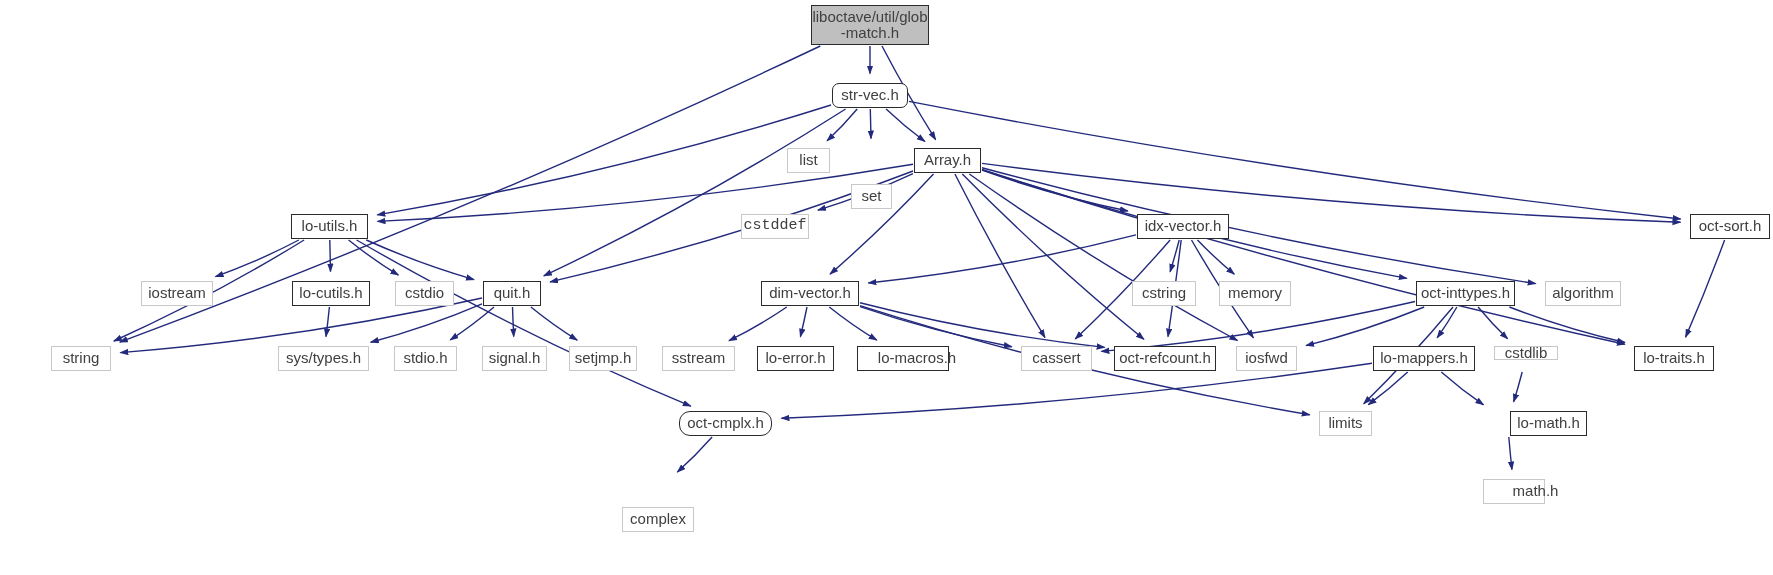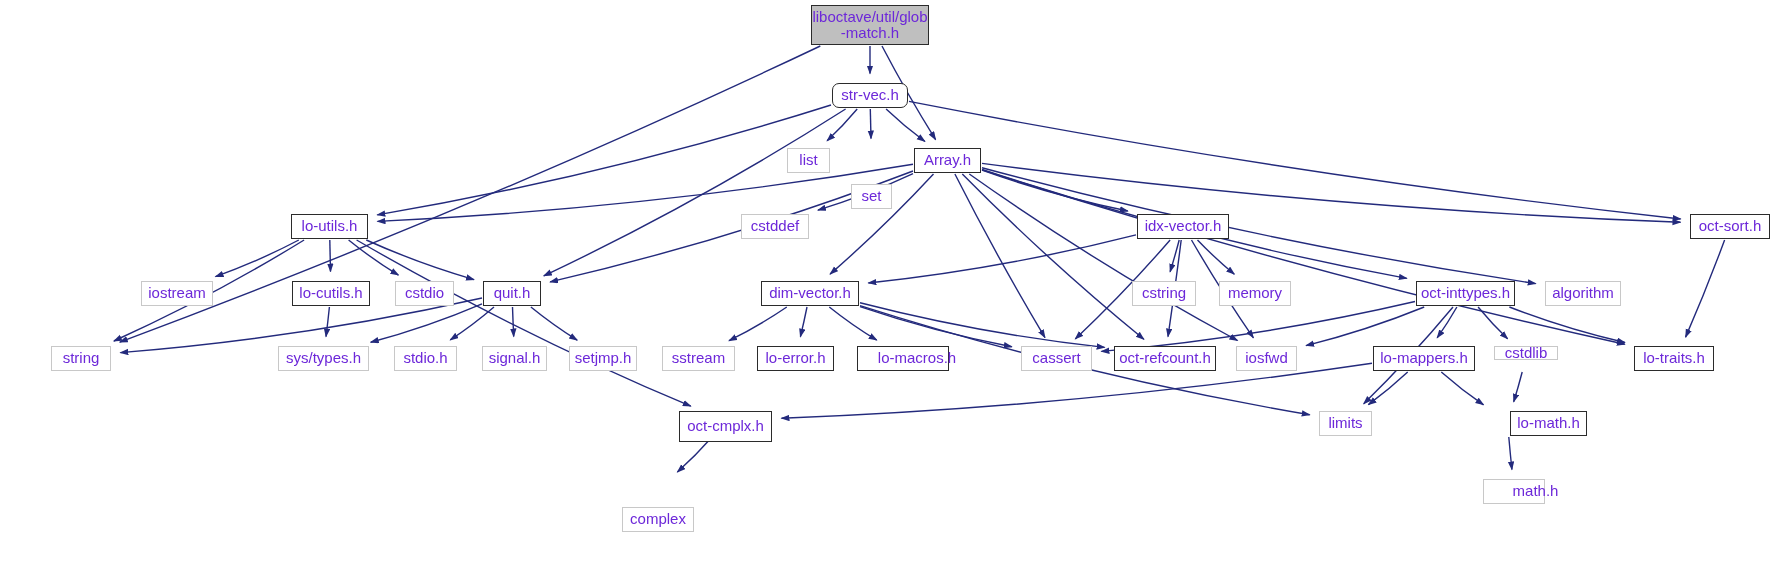--- a/index.html
+++ b/index.html
@@ -1,21 +1,21 @@
 <!DOCTYPE html>
 <html><head>
 <meta charset="utf-8">
 <style>
   html,body{margin:0;padding:0;background:#ffffff;}
   #canvas{position:relative;width:1773px;height:575px;background:#ffffff;
           font-family:"Liberation Sans","DejaVu Sans",sans-serif;}
   svg#edges{position:absolute;left:0;top:0;width:1773px;height:575px;}
   .node{position:absolute;box-sizing:border-box;display:flex;align-items:center;
         justify-content:center;text-align:center;line-height:1.08;
-        font-size:15px;color:#6d28d9;background:#ffffff;border:1px solid #c8c8c8;
+        font-size:15px;color:#404040;background:#ffffff;border:1px solid #c8c8c8;
         white-space:pre;}
   .node.hdr{border:1.6px solid #2b2b2b;}
   .node.root{background:#bfbfbf;border:1.6px solid #2b2b2b;}
 </style>
 </head>
 <body>
 
 <div id="canvas">
   <svg id="edges" viewBox="0 0 1773 575">
     <defs>
@@ -85,21 +85,21 @@
       </g>
   </svg>
   <div id="node-layer">
       <div class="node root" style="left: 811px; top: 5px; width: 118px; height: 40px;">liboctave/util/glob
 -match.h</div>
       <div class="node hdr" style="left: 832px; top: 83px; width: 76px; height: 25px; border-radius: 7px;">str-vec.h</div>
       <div class="node" style="left: 787px; top: 148px; width: 43px; height: 25px;">list</div>
       <div class="node" style="left: 851px; top: 148px; width: 41px; height: 25px; margin-top: 36px;">set</div>
       <div class="node hdr" style="left: 914px; top: 148px; width: 67px; height: 25px;">Array.h</div>
       <div class="node hdr" style="left: 291px; top: 214px; width: 77px; height: 25px;">lo-utils.h</div>
-      <div class="node" style="left: 741px; top: 214px; width: 68px; height: 25px;">cstddef</div>
+      <div class="node" style="left: 741px; top: 214px; width: 68px; height: 25px; font-family: Liberation Mono, monospace;">cstddef</div>
       <div class="node hdr" style="left: 1137px; top: 214px; width: 92px; height: 25px;">idx-vector.h</div>
       <div class="node hdr" style="left: 1690px; top: 214px; width: 80px; height: 25px;">oct-sort.h</div>
       <div class="node" style="left: 141px; top: 281px; width: 72px; height: 25px;">iostream</div>
       <div class="node hdr" style="left: 292px; top: 281px; width: 78px; height: 25px;">lo-cutils.h</div>
       <div class="node" style="left: 395px; top: 281px; width: 59px; height: 25px;">cstdio</div>
       <div class="node hdr" style="left: 483px; top: 281px; width: 58px; height: 25px;">quit.h</div>
       <div class="node hdr" style="left: 761px; top: 281px; width: 98px; height: 25px;">dim-vector.h</div>
       <div class="node" style="left: 1132px; top: 281px; width: 64px; height: 25px;">cstring</div>
       <div class="node" style="left: 1219px; top: 281px; width: 72px; height: 25px;">memory</div>
       <div class="node hdr" style="left: 1416px; top: 281px; width: 99px; height: 25px;">oct-inttypes.h</div>
@@ -111,19 +111,19 @@
       <div class="node" style="left: 569px; top: 346px; width: 68px; height: 25px;">setjmp.h</div>
       <div class="node" style="left: 662px; top: 346px; width: 73px; height: 25px;">sstream</div>
       <div class="node hdr" style="left: 757px; top: 346px; width: 77px; height: 25px;">lo-error.h</div>
       <div class="node hdr" style="left: 857px; top: 346px; width: 92px; height: 25px; padding-left: 28px;">lo-macros.h</div>
       <div class="node" style="left: 1021px; top: 346px; width: 71px; height: 25px;">cassert</div>
       <div class="node hdr" style="left: 1114px; top: 346px; width: 102px; height: 25px;">oct-refcount.h</div>
       <div class="node" style="left: 1236px; top: 346px; width: 61px; height: 25px;">iosfwd</div>
       <div class="node hdr" style="left: 1373px; top: 346px; width: 102px; height: 25px;">lo-mappers.h</div>
       <div class="node" style="left: 1494px; top: 346px; width: 64px; height: 14px;">cstdlib</div>
       <div class="node hdr" style="left: 1634px; top: 346px; width: 80px; height: 25px;">lo-traits.h</div>
-      <div class="node hdr" style="left: 679px; top: 411px; width: 93px; height: 31px;">oct-cmplx.h</div>
+      <div class="node hdr" style="left: 679px; top: 411px; width: 93px; height: 25px; border-radius: 11px;">oct-cmplx.h</div>
       <div class="node" style="left: 1319px; top: 411px; width: 53px; height: 25px;">limits</div>
       <div class="node hdr" style="left: 1469px; top: 411px; width: 77px; height: 25px; margin-left: 41px;">lo-math.h</div>
       <div class="node" style="left: 622px; top: 479px; width: 72px; height: 25px; margin-top: 28px;">complex</div>
       <div class="node" style="left: 1483px; top: 479px; width: 62px; height: 25px; padding-left: 43px;">math.h</div>
     </div>
 </div>
 
 </body></html>

